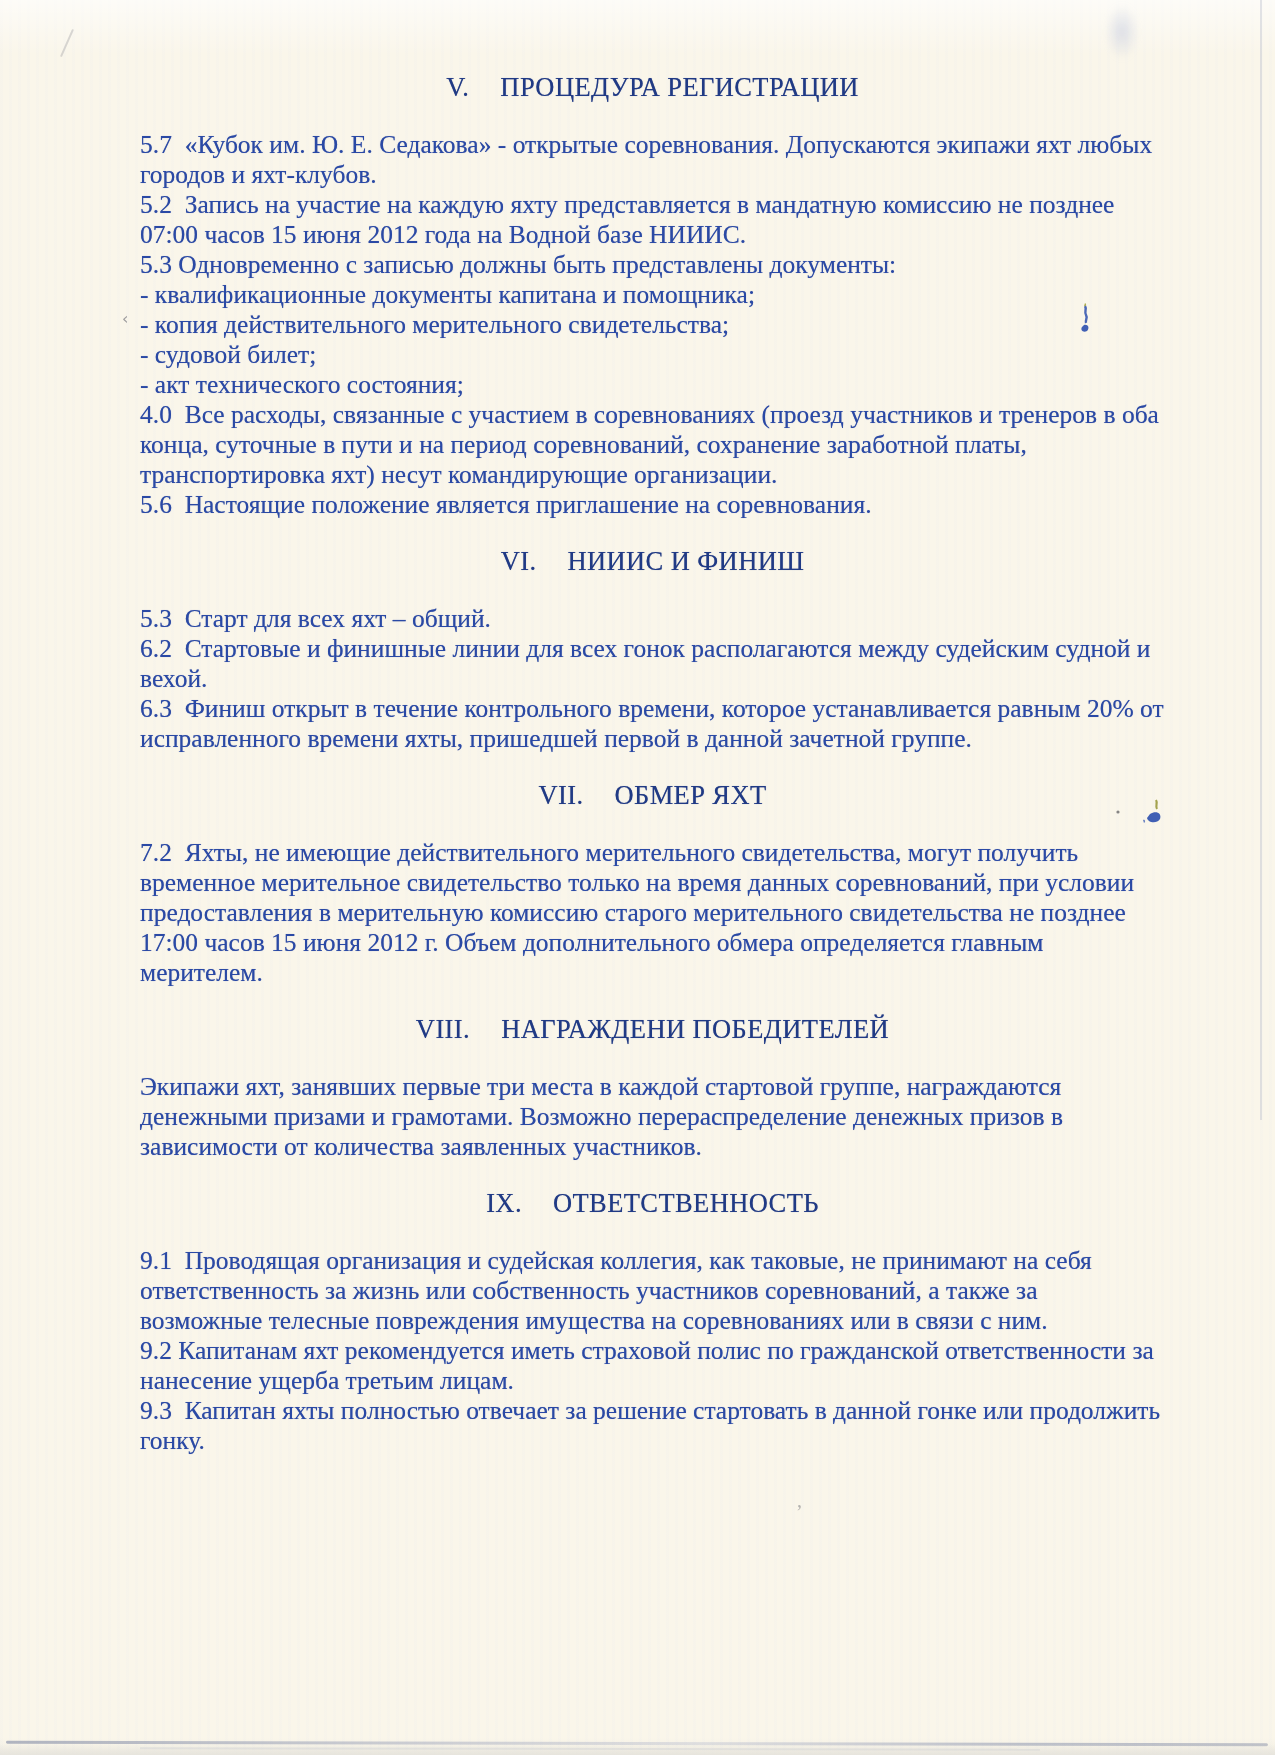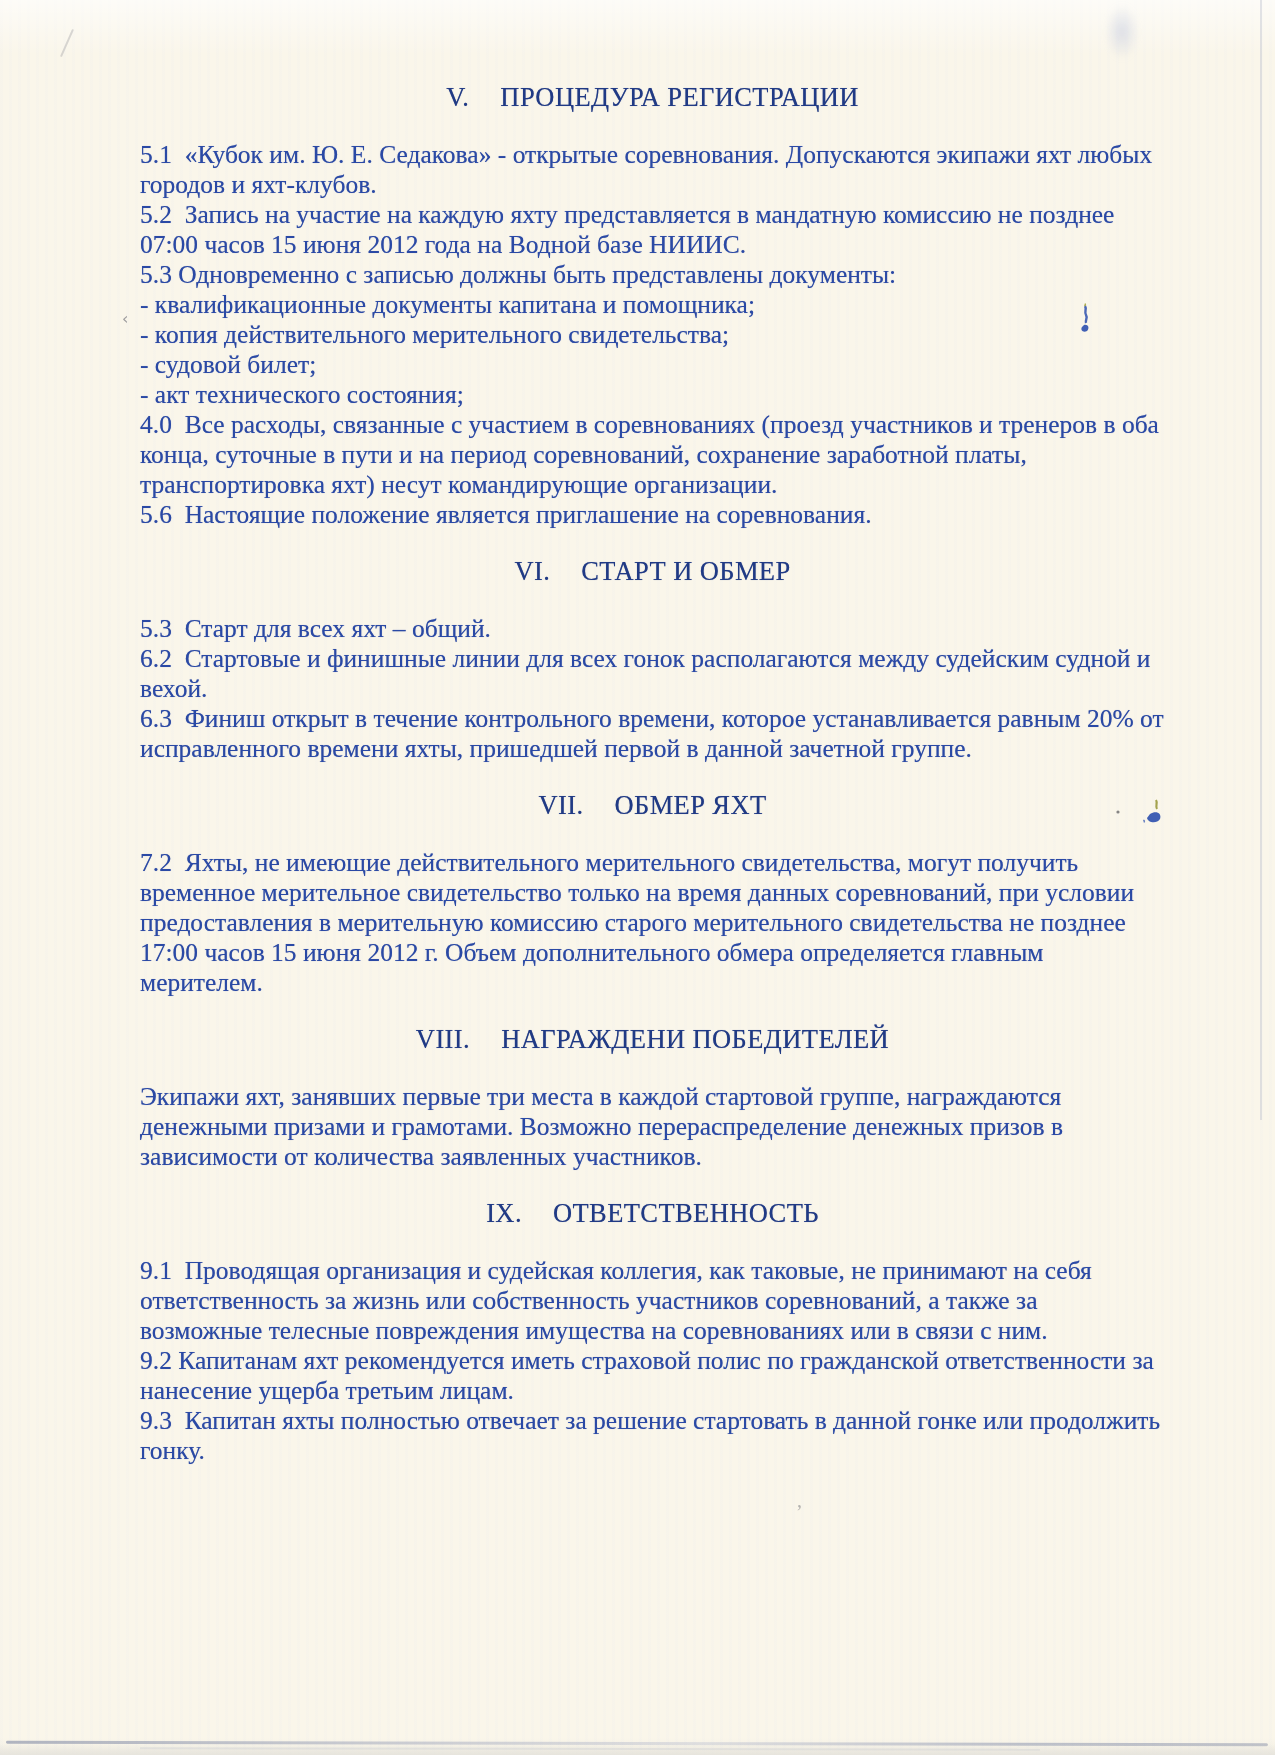--- a/index.html
+++ b/index.html
@@ -20,21 +20,21 @@
     background:
       linear-gradient(180deg, rgba(255,255,255,0.65) 0px, rgba(255,255,255,0) 55px),
       linear-gradient(0deg, rgba(236,233,224,0.55) 0px, rgba(236,233,224,0) 18px),
       repeating-linear-gradient(90deg, rgba(226,229,238,0.10) 0 3px, rgba(0,0,0,0) 3px 9px);
     pointer-events: none;
   }
 
   .content {
     position: absolute;
     left: 140px;
-    top: 82px;
+    top: 72px;
     width: 1025px;
     color: var(--ink, #2a49a5);
     font-size: 25.5px;
     line-height: 30px;
   }
 
   .para {
     margin: 0;
     white-space: pre-wrap;
     text-shadow: 0 0 0.7px rgba(35, 62, 150, 0.55);
@@ -114,35 +114,35 @@
 
 <div class="page">
 
   <div class="content">
 
     <section class="doc-section">
       <h2 class="heading">
         <span class="h-num">V.</span>
         <span class="h-title">ПРОЦЕДУРА РЕГИСТРАЦИИ</span>
       </h2>
-      <p class="para">5.1  «Кубок им. Ю. Е. Седакова» - открытые соревнования. Допускаются экипажи яхт любых городов и яхт-клубов.</p>
+      <p class="para">5.7  «Кубок им. Ю. Е. Седакова» - открытые соревнования. Допускаются экипажи яхт любых городов и яхт-клубов.</p>
       <p class="para">5.2  Запись на участие на каждую яхту представляется в мандатную комиссию не позднее 07:00 часов 15 июня 2012 года на Водной базе НИИИС.</p>
       <p class="para">5.3 Одновременно с записью должны быть представлены документы:</p>
       <p class="para">- квалификационные документы капитана и помощника;</p>
       <p class="para">- копия действительного мерительного свидетельства;</p>
       <p class="para">- судовой билет;</p>
       <p class="para">- акт технического состояния;</p>
       <p class="para">4.0  Все расходы, связанные с участием в соревнованиях (проезд участников и тренеров в оба конца, суточные в пути и на период соревнований, сохранение заработной платы, транспортировка яхт) несут командирующие организации.</p>
       <p class="para">5.6  Настоящие положение является приглашение на соревнования.</p>
     </section>
 
     <section class="doc-section">
       <h2 class="heading">
         <span class="h-num">VI.</span>
-        <span class="h-title">СТАРТ И ОБМЕР</span>
+        <span class="h-title">НИИИС И ФИНИШ</span>
       </h2>
       <p class="para">5.3  Старт для всех яхт – общий.</p>
       <p class="para">6.2  Стартовые и финишные линии для всех гонок располагаются между судейским судной и вехой.</p>
       <p class="para">6.3  Финиш открыт в течение контрольного времени, которое устанавливается равным 20% от исправленного времени яхты, пришедшей первой в данной зачетной группе.</p>
     </section>
 
     <section class="doc-section">
       <h2 class="heading">
         <span class="h-num">VII.</span>
         <span class="h-title">ОБМЕР ЯХТ</span>

